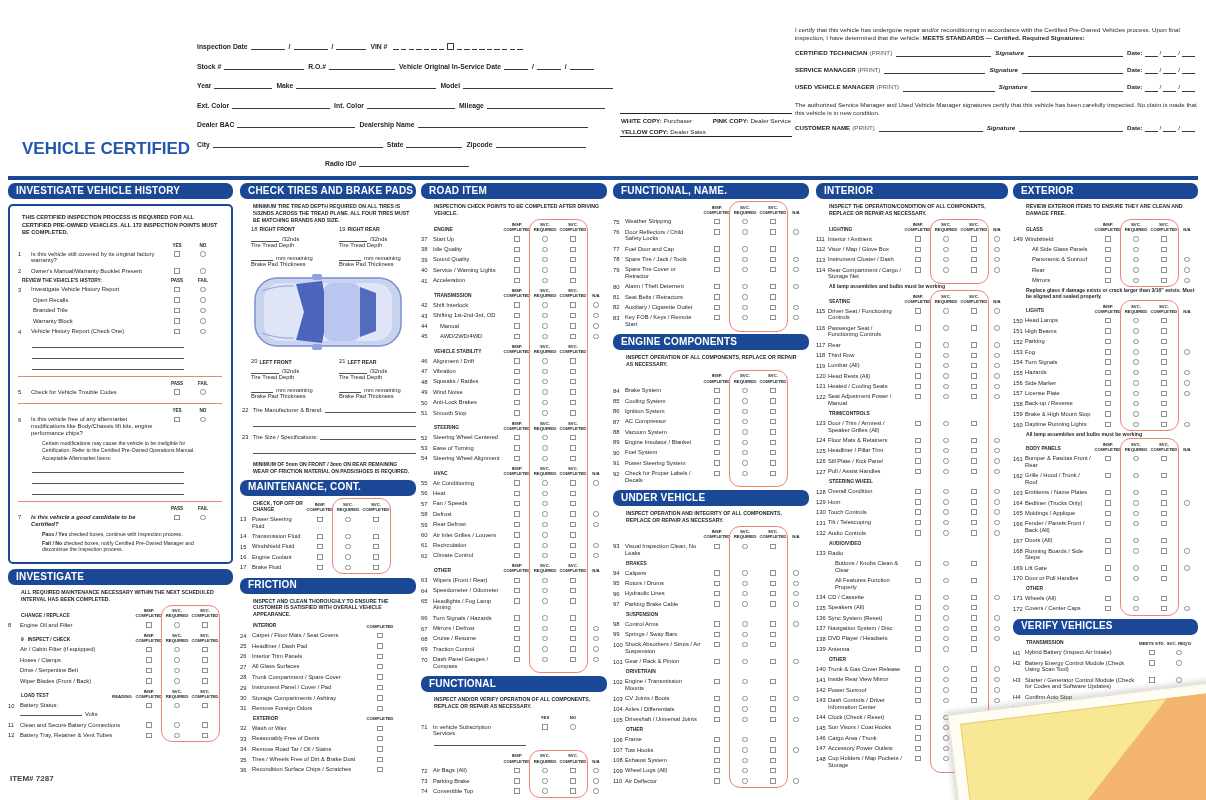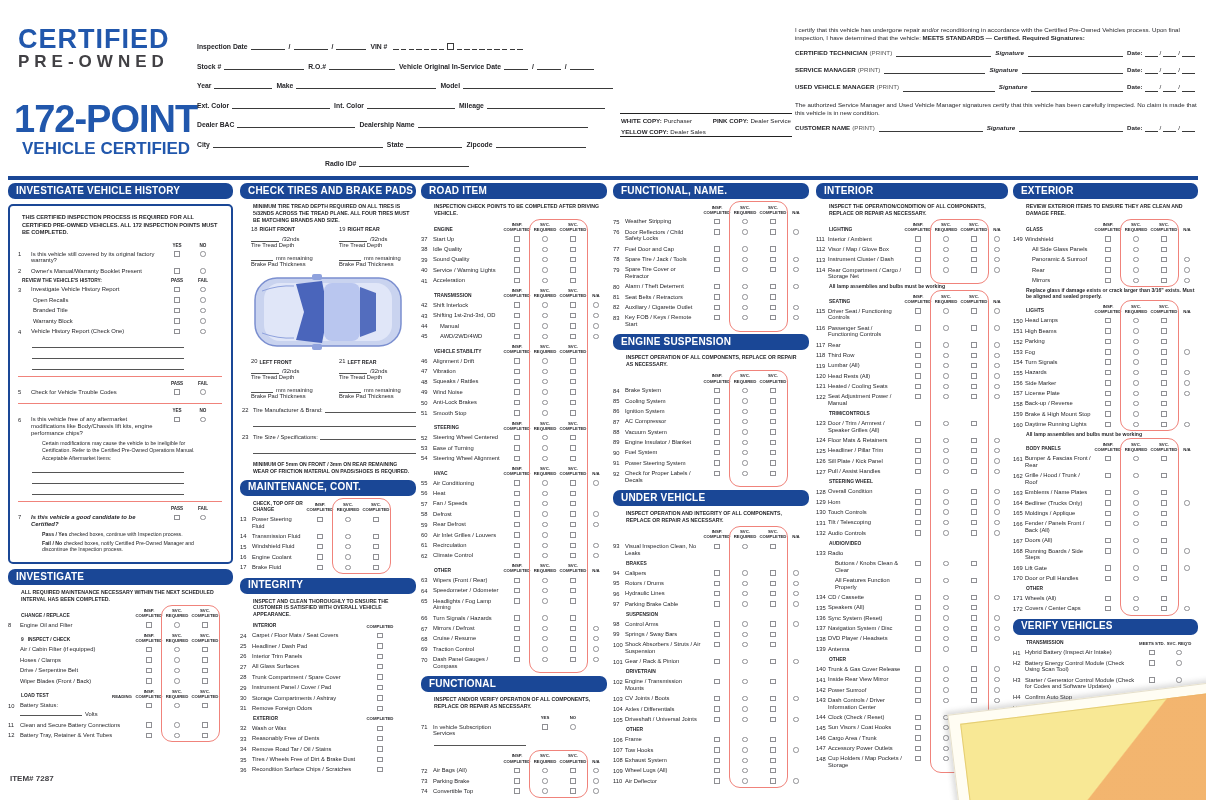--- a/index.html
+++ b/index.html
@@ -95,25 +95,20 @@
       border:1px solid #e6e0cd;transform:rotate(-7deg);box-shadow:-3px -3px 5px rgba(60,60,60,.18);}
   .cy{position:absolute;right:-12px;bottom:-20px;width:252px;height:112px;transform:rotate(-7deg);
       background:rgba(247,229,136,.88);border:1px solid rgba(214,184,86,.55);}
   .co{position:absolute;right:-12px;bottom:-20px;width:252px;height:112px;transform:rotate(-7deg);
       background:linear-gradient(135deg, rgba(0,0,0,0) 57%, rgba(242,172,104,.85) 57.5%);}
 </style>
 </head>
 <body>
 
 <div class="page">
-  <div class="logo">
-    <div class="logo1">CERTIFIED</div>
-    <div class="logo2">PRE-OWNED</div>
-  </div>
-  <div class="t172">172-POINT</div>
   <div class="tsub">VEHICLE CERTIFIED</div>
   <div class="form-block" id="form-block">
       <div class="frow">
         <span class="flabel">Inspection Date</span>
         <span class="fblank" style="width: 34px;"></span>
         <span class="flabel">/</span>
         <span class="fblank" style="width: 34px;"></span>
         <span class="flabel">/</span>
         <span class="fblank" style="width: 30px;"></span>
         <span class="flabel">VIN #</span>
@@ -695,21 +690,21 @@
                 <span class="mk ci"></span>
               </span>
               <span class="mcell" style="width: 28px;">
                 <span class="mk"></span>
               </span>
             </div>
             <div class="ring" style="left: 92px; width: 59px; top: 2px; height: 76px;"></div>
           </div>
         </section>
         <section class="sec">
-          <div class="sech"><span>INTEGRITY</span></div>
+          <div class="sech"><span>FRICTION</span></div>
           <div class="secb">
             <div class="intro">INSPECT AND CLEAN THOROUGHLY TO ENSURE THE CUSTOMER IS SATISFIED WITH OVERALL VEHICLE APPEARANCE.</div>
             <div class="row ghead" style="padding-right: 16px;">
               <span class="glab"><span>INTERIOR</span></span>
               <span class="hcell" style="width: 40px;">COMPLETED</span>
             </div>
             <div class="row irow" style="padding-right: 16px;">
               <span class="inum">24</span>
               <span class="ilab"><span>Carpet / Floor Mats / Seat Covers</span></span>
               <span class="mcell" style="width: 40px;">
@@ -1588,21 +1583,21 @@
                 <span class="mk"></span>
               </span>
               <span class="mcell" style="width: 18px;">
                 <span class="mk ci"></span>
               </span>
             </div>
             <div class="ring" style="left: 116px; width: 59px; top: 2px; height: 131px;"></div>
           </div>
         </section>
         <section class="sec">
-          <div class="sech"><span>ENGINE SUSPENSION</span></div>
+          <div class="sech"><span>ENGINE COMPONENTS</span></div>
           <div class="secb">
             <div class="intro">INSPECT OPERATION OF ALL COMPONENTS, REPLACE OR REPAIR AS NECESSARY.</div>
             <div class="row ghead" style="padding-right: 4px;">
               <span class="glab"></span>
               <span class="hcell" style="width: 28px;">INSP. COMPLETED</span>
               <span class="hcell" style="width: 28px;">SVC. REQUIRED</span>
               <span class="hcell" style="width: 28px;">SVC. COMPLETED</span>
               <span class="hcell" style="width: 18px;"></span>
             </div>
             <div class="row irow" style="padding-right: 4px;">

